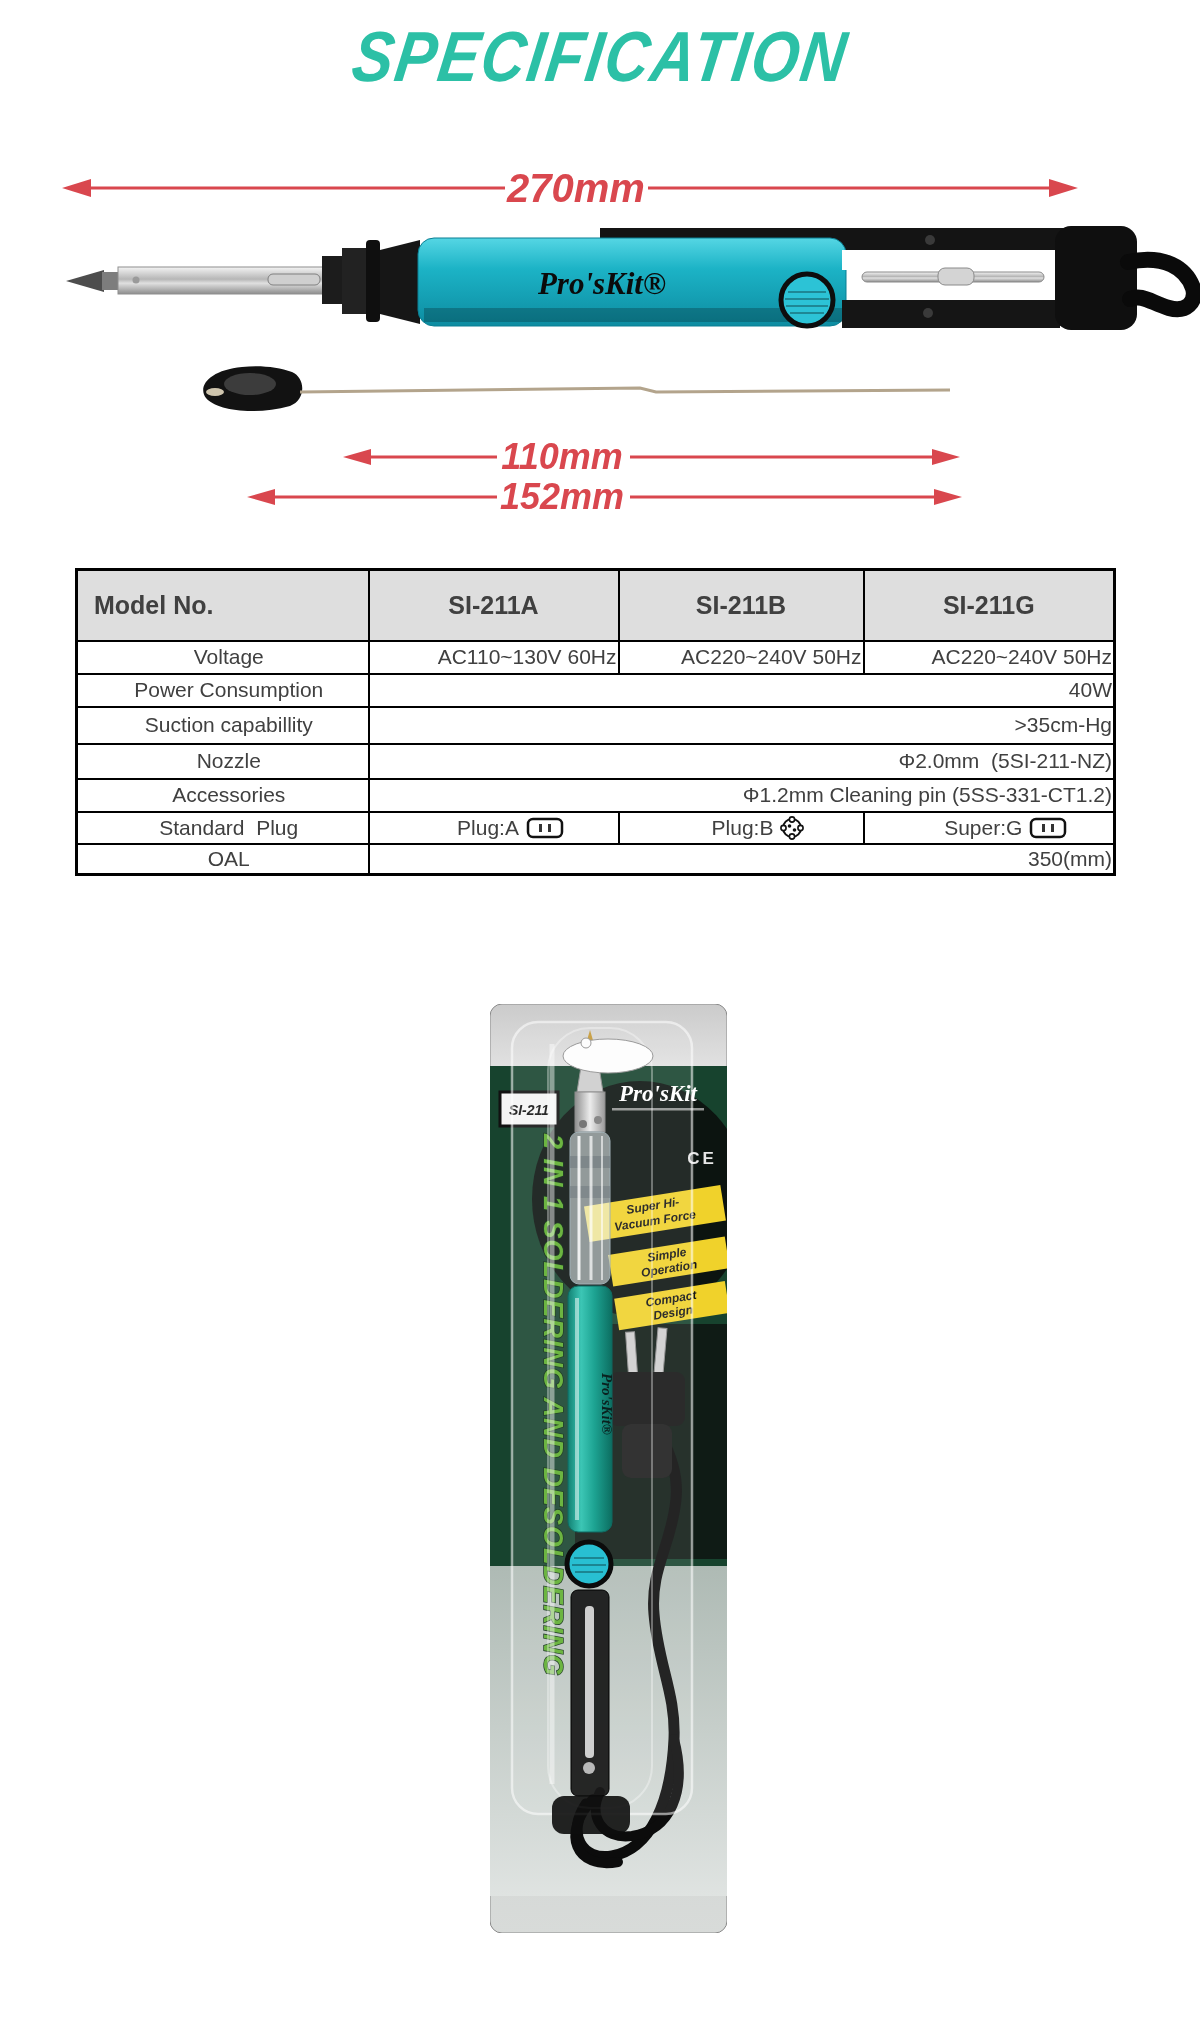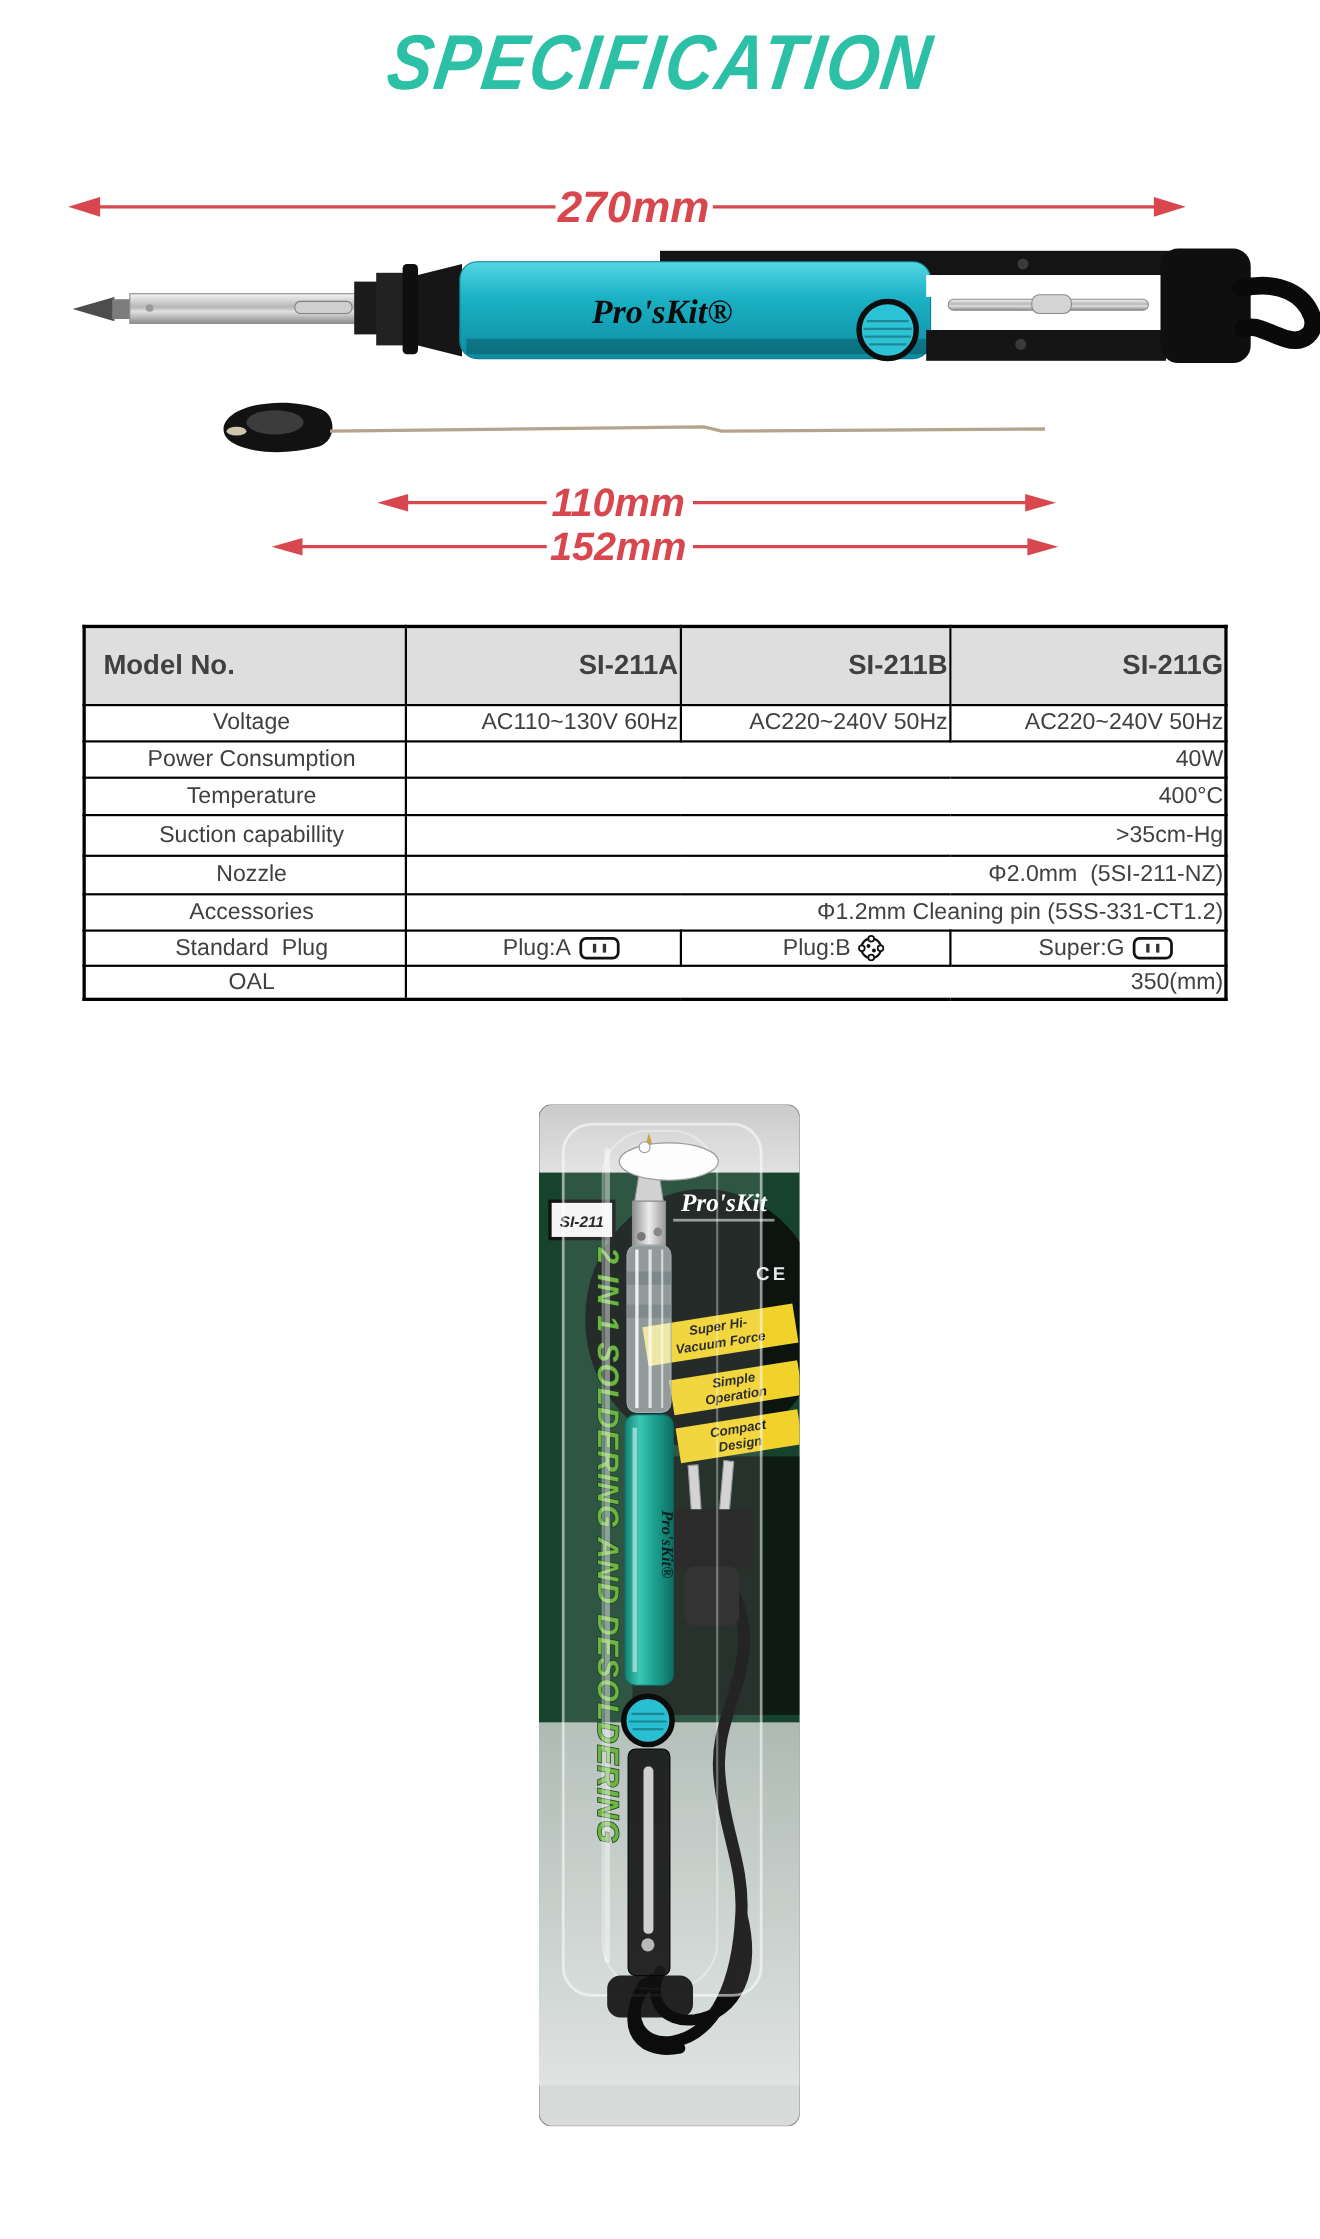--- a/index.html
+++ b/index.html
@@ -11,21 +11,21 @@
         font-style:italic;letter-spacing:2px;transform:skewX(-8deg) scale(1.02,1.18);}
   
   #diagram-svg{position:absolute;left:0;top:0;}
   .dim-text{fill:#d9474e;font-weight:700;font-style:italic;font-family:"Liberation Sans",sans-serif;}
   .dim-line{stroke:#d9474e;stroke-width:3;}
   .dim-head{fill:#d9474e;}
   
   #spec-table{position:absolute;left:75px;top:568px;width:1038px;border-collapse:collapse;
         table-layout:fixed;color:#404040;border:3px solid #000;}
   #spec-table th,#spec-table td{border:2px solid #000;overflow:hidden;}
-  #spec-table th{background:#dedede;font-size:25px;font-weight:700;text-align:right;}
+  #spec-table th{background:#dedede;font-size:25px;font-weight:700;text-align:center;}
   #spec-table th.label{text-align:left;padding-left:16px;}
   #spec-table td{font-size:21px;text-align:right;background:#fff;}
   #spec-table td.label{text-align:center;padding-left:13px;}
   .ws-pre{white-space:pre;}
   .plug-cell{display:flex;align-items:center;justify-content:center;gap:7px;padding-left:34px;}
   .plug-cell svg{display:block;}
   
   #package-svg{position:absolute;left:490px;top:1004px;}
   .pk-badge-text{font-size:12px;font-weight:700;font-style:italic;fill:#151515;
         font-family:"Liberation Sans",sans-serif;}
@@ -136,24 +136,20 @@
     </tr>
     <tr style="height:33px">
       <td class="label">Voltage</td>
       <td>AC110~130V 60Hz</td>
       <td>AC220~240V 50Hz</td>
       <td>AC220~240V 50Hz</td>
     </tr>
     <tr style="height:33px">
       <td class="label">Power Consumption</td>
       <td colspan="3">40W</td>
-    </tr>
-    <tr style="height:34px">
-      <td class="label">Temperature</td>
-      <td colspan="3">400°C</td>
     </tr>
     <tr style="height:37px">
       <td class="label">Suction capabillity</td>
       <td colspan="3">&gt;35cm-Hg</td>
     </tr>
     <tr style="height:35px">
       <td class="label">Nozzle</td>
       <td colspan="3" class="ws-pre">Φ2.0mm  (5SI-211-NZ)</td>
     </tr>
     <tr style="height:33px">

